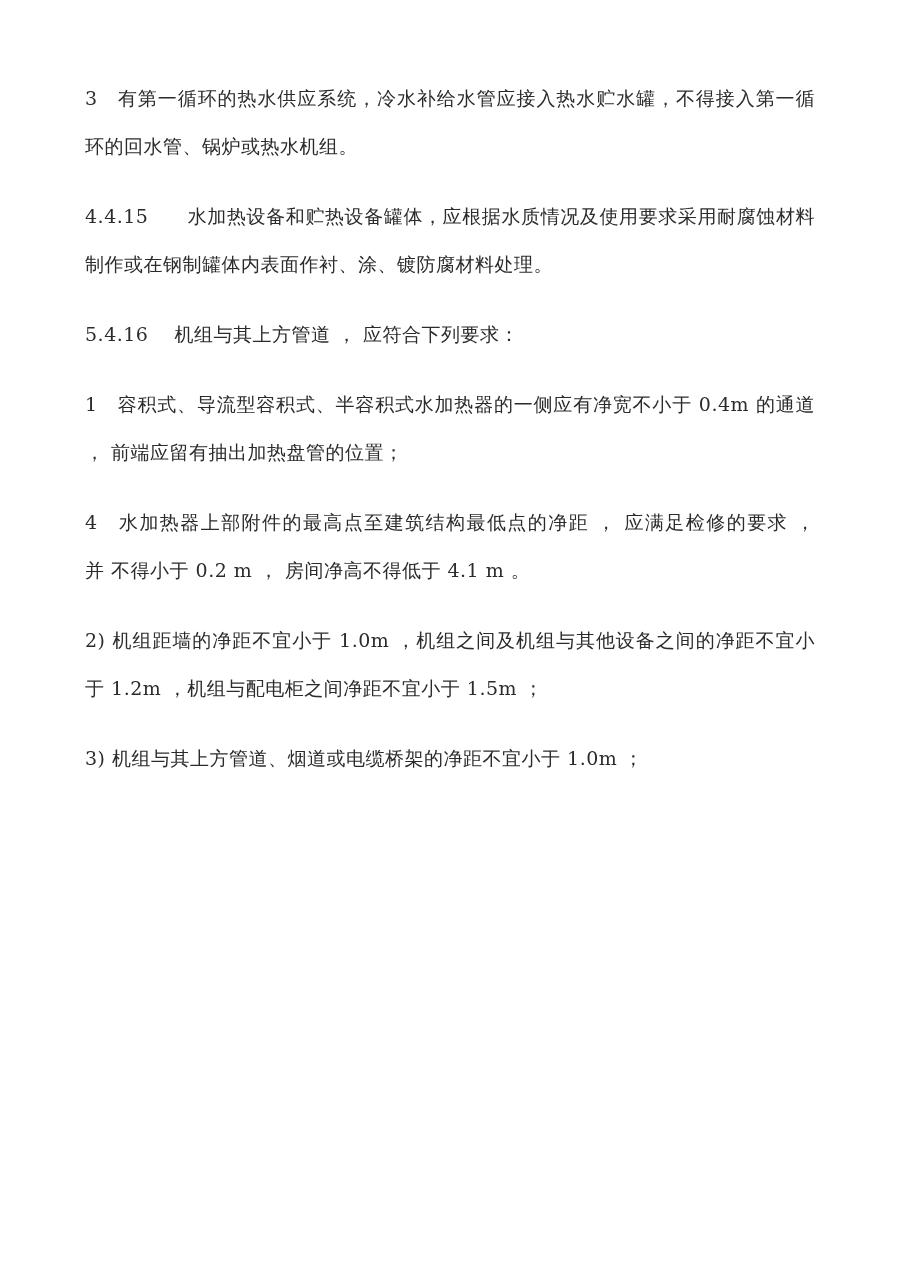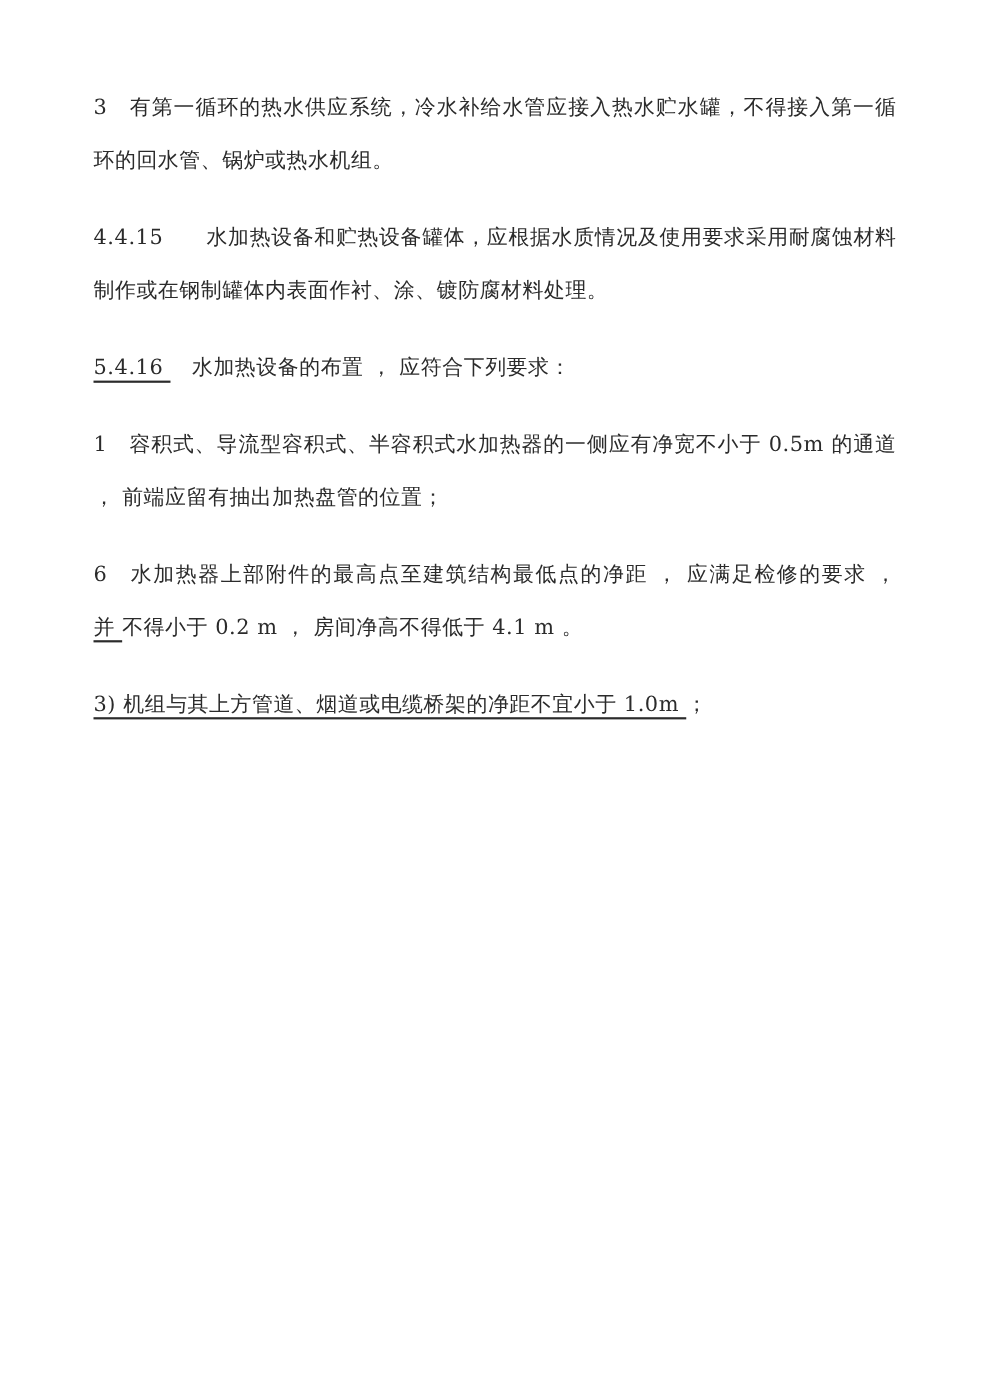--- a/index.html
+++ b/index.html
@@ -22,30 +22,30 @@
   }
   .para {
     margin: 0 0 22px 0;
     line-height: 48px;
     text-align: justify;
     letter-spacing: 0.5px;
     word-break: break-all;
   }
   .run { text-decoration: none; }
   .run.u {
-    text-decoration: underline;
     text-decoration-thickness: 1.5px;
     text-underline-offset: 6px;
   }
 </style>
 </head>
 <body>
 
 <div class="page" style="background: rgb(255, 255, 255); color: rgb(43, 43, 43);">
   <div id="doc">
       <p class="para"><span class="run">3　有第一循环的热水供应系统，冷水补给水管应接入热水贮水罐，不得接入第一循环的回水管、锅炉或热水机组。</span></p>
       <p class="para"><span class="run">4.4.15　　水加热设备和贮热设备罐体，应根据水质情况及使用要求采用耐腐蚀材料制作或在钢制罐体内表面作衬、涂、镀防腐材料处理。</span></p>
-      <p class="para"><span class="run u">5.4.16&nbsp;</span><span class="run">　水加热设备的布置 ， 应符合下列要求：</span></p>
-      <p class="para"><span class="run">1　容积式、导流型容积式、半容积式水加热器的一侧应有净宽不小于 0.5m 的通道 ， 前端应留有抽出加热盘管的位置；</span></p>
-      <p class="para"><span class="run">6　水加热器上部附件的最高点至建筑结构最低点的净距 ， 应满足检修的要求 ， </span><span class="run u">并&nbsp;</span><span class="run">不得小于 0.2 m ， 房间净高不得低于 4.1 m 。</span></p>
+      <p class="para"><span class="run u">5.4.16&nbsp;</span><span class="run">　机组与其上方管道 ， 应符合下列要求：</span></p>
+      <p class="para"><span class="run">1　容积式、导流型容积式、半容积式水加热器的一侧应有净宽不小于 0.4m 的通道 ， 前端应留有抽出加热盘管的位置；</span></p>
+      <p class="para"><span class="run">4　水加热器上部附件的最高点至建筑结构最低点的净距 ， 应满足检修的要求 ， </span><span class="run u">并&nbsp;</span><span class="run">不得小于 0.2 m ， 房间净高不得低于 4.1 m 。</span></p>
+      <p class="para"><span class="run u">2) 机组距墙的净距不宜小于 1.0m ，机组之间及机组与其他设备之间的净距不宜小于 1.2m ，机组与配电柜之间净距不宜小于 1.5m&nbsp;</span><span class="run">；</span></p>
       <p class="para"><span class="run u">3) 机组与其上方管道、烟道或电缆桥架的净距不宜小于 1.0m&nbsp;</span><span class="run">；</span></p>
     </div>
 </div>
 
 </body></html>

